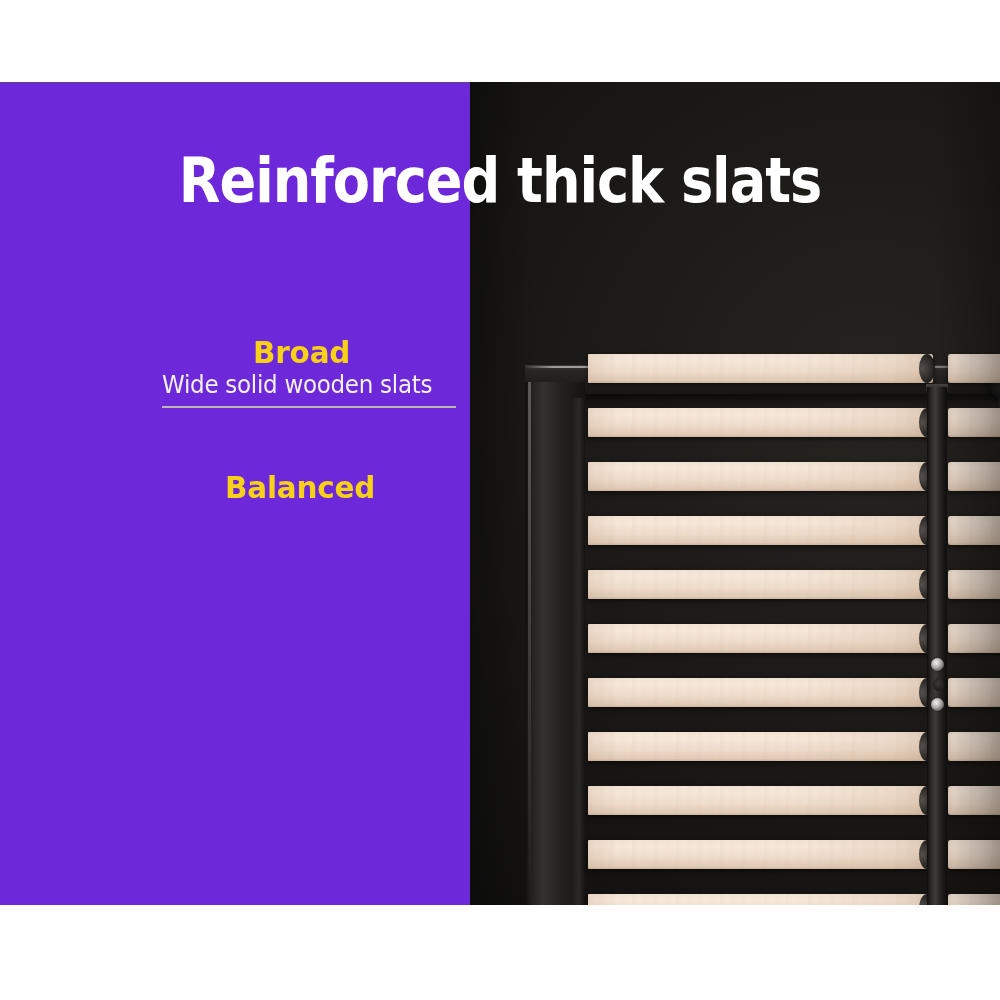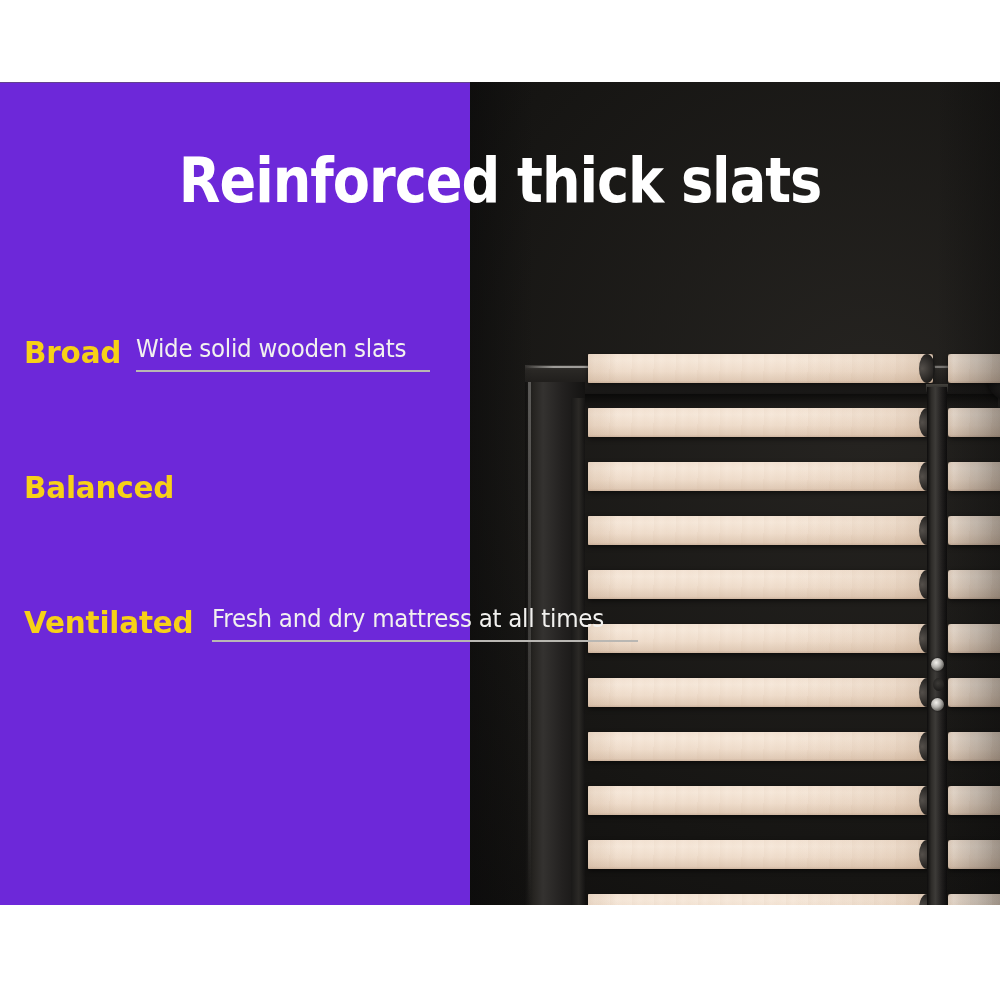--- a/index.html
+++ b/index.html
@@ -56,22 +56,23 @@
   
   .features {
     position: absolute;
     left: 24px;
     top: 252px;
     width: 560px;
   }
   .feature {
     position: relative;
     display: flex;
-    align-items: flex-start;
+    align-items: center;
     height: 135px;
+    flex-direction: column;
   }
   .feat-key {
     color: #f7d117;
     font-family: "DejaVu Sans", sans-serif;
     font-weight: bold;
     font-size: 31px;
     letter-spacing: -0.2px;
     white-space: nowrap;
     transform: scaleX(0.95);
     transform-origin: 0 50%;
@@ -383,23 +384,17 @@
         <span class="feat-desc-wrap">
           <span class="feat-desc">Wide solid wooden slats</span>
         </span>
       </div>
 
       <div class="feature">
         <span class="feat-key">Balanced</span>
       </div>
 
 
-      <div class="feature">
-        <span class="feat-key">Ventilated</span>
-        <span class="feat-desc-wrap">
-          <span class="feat-desc">Fresh and dry mattress at all times</span>
-        </span>
-      </div>
 
     </div>
   </div>
 
 </div>
 
 </body></html>

